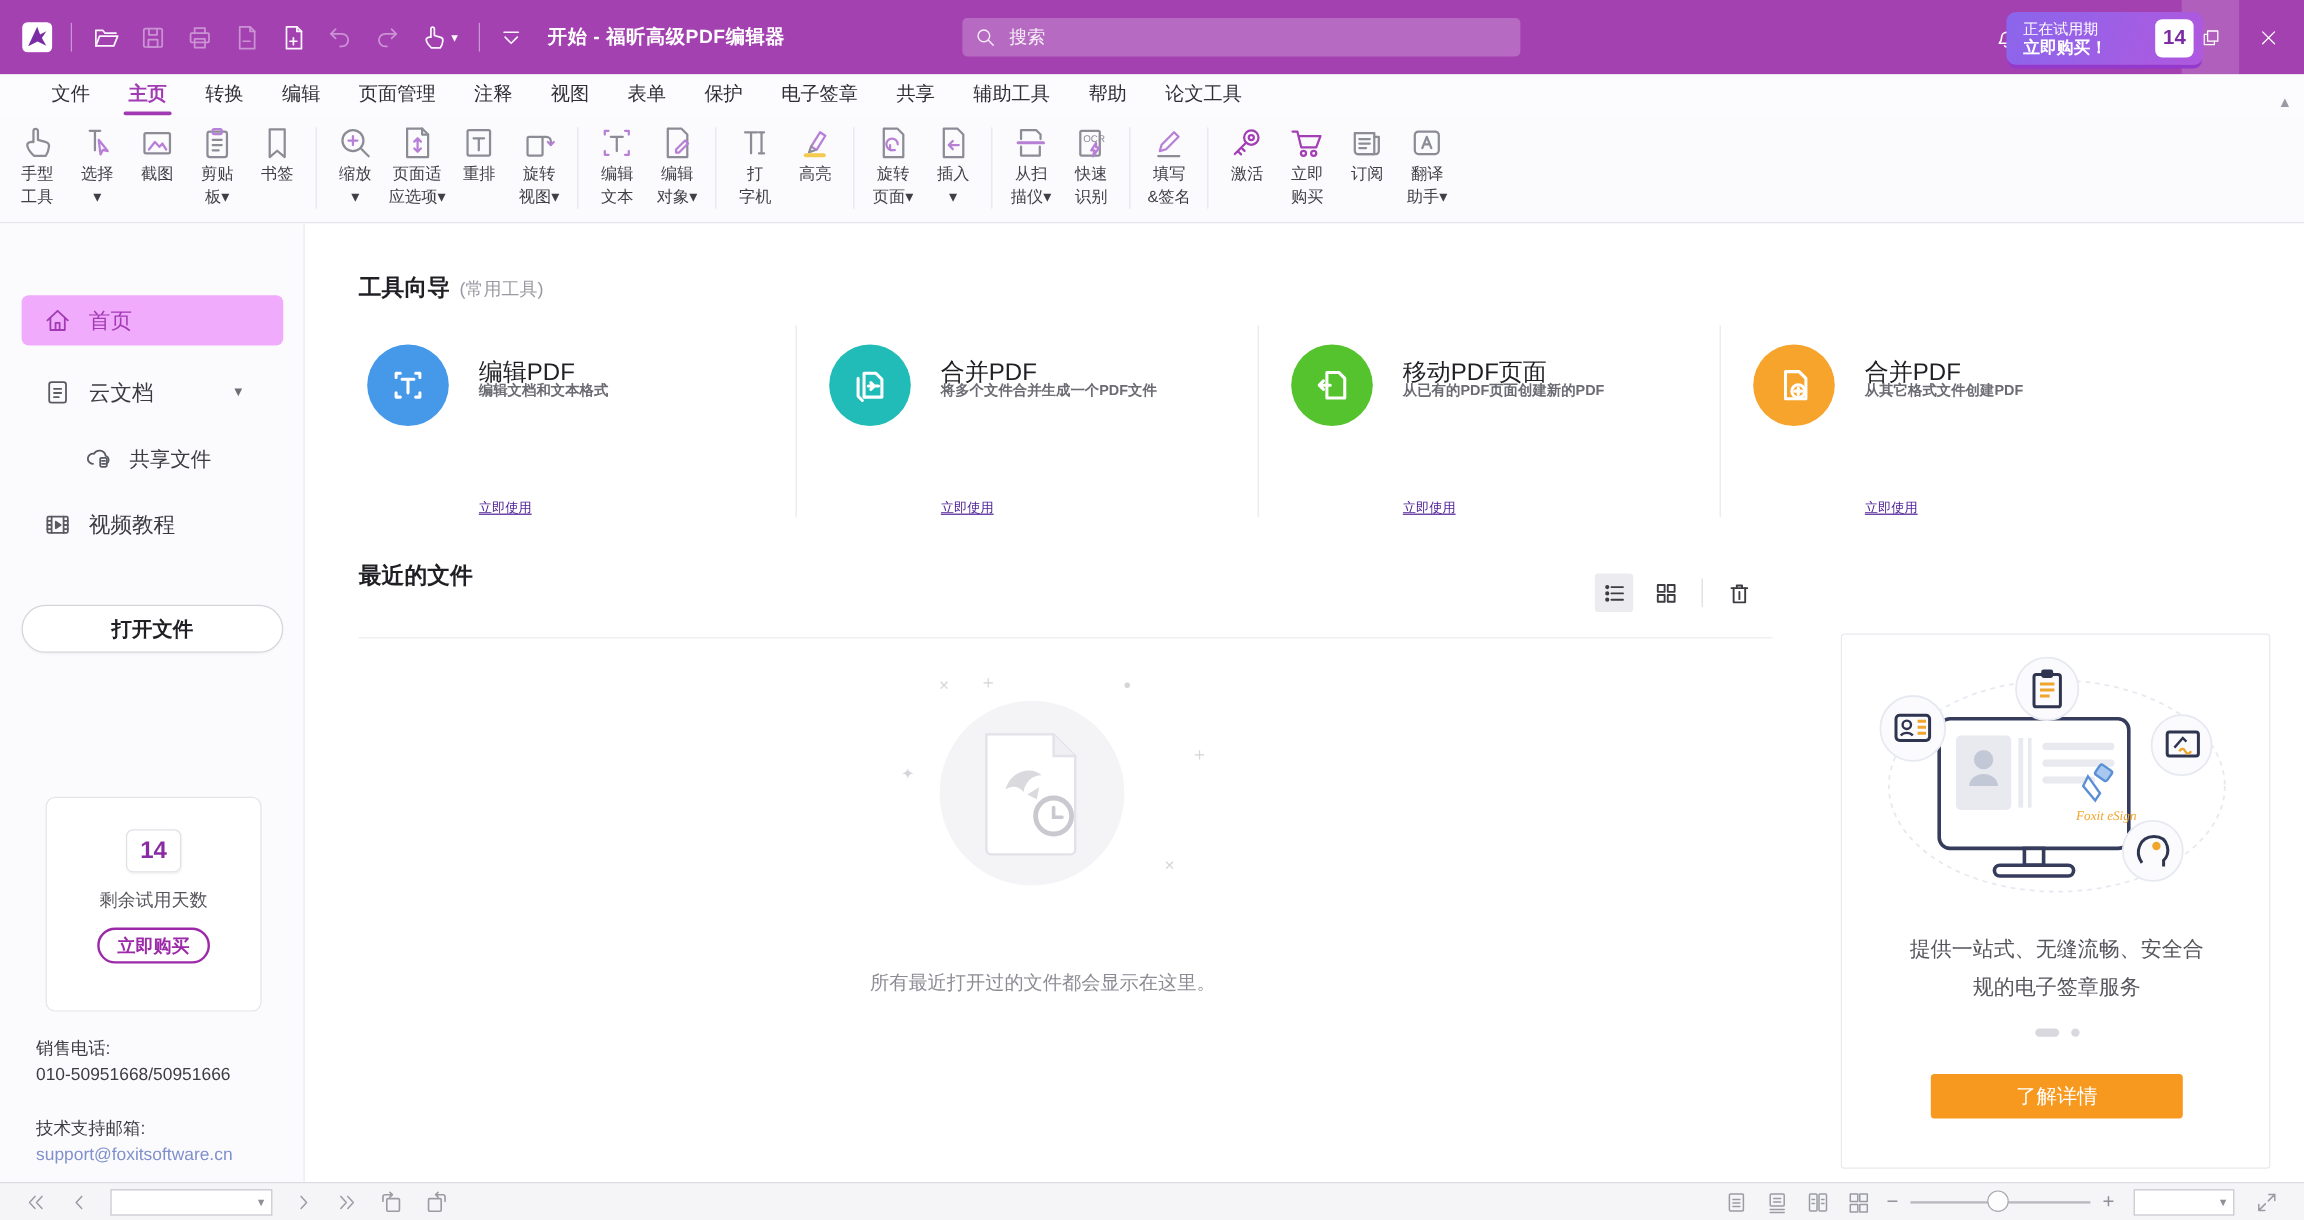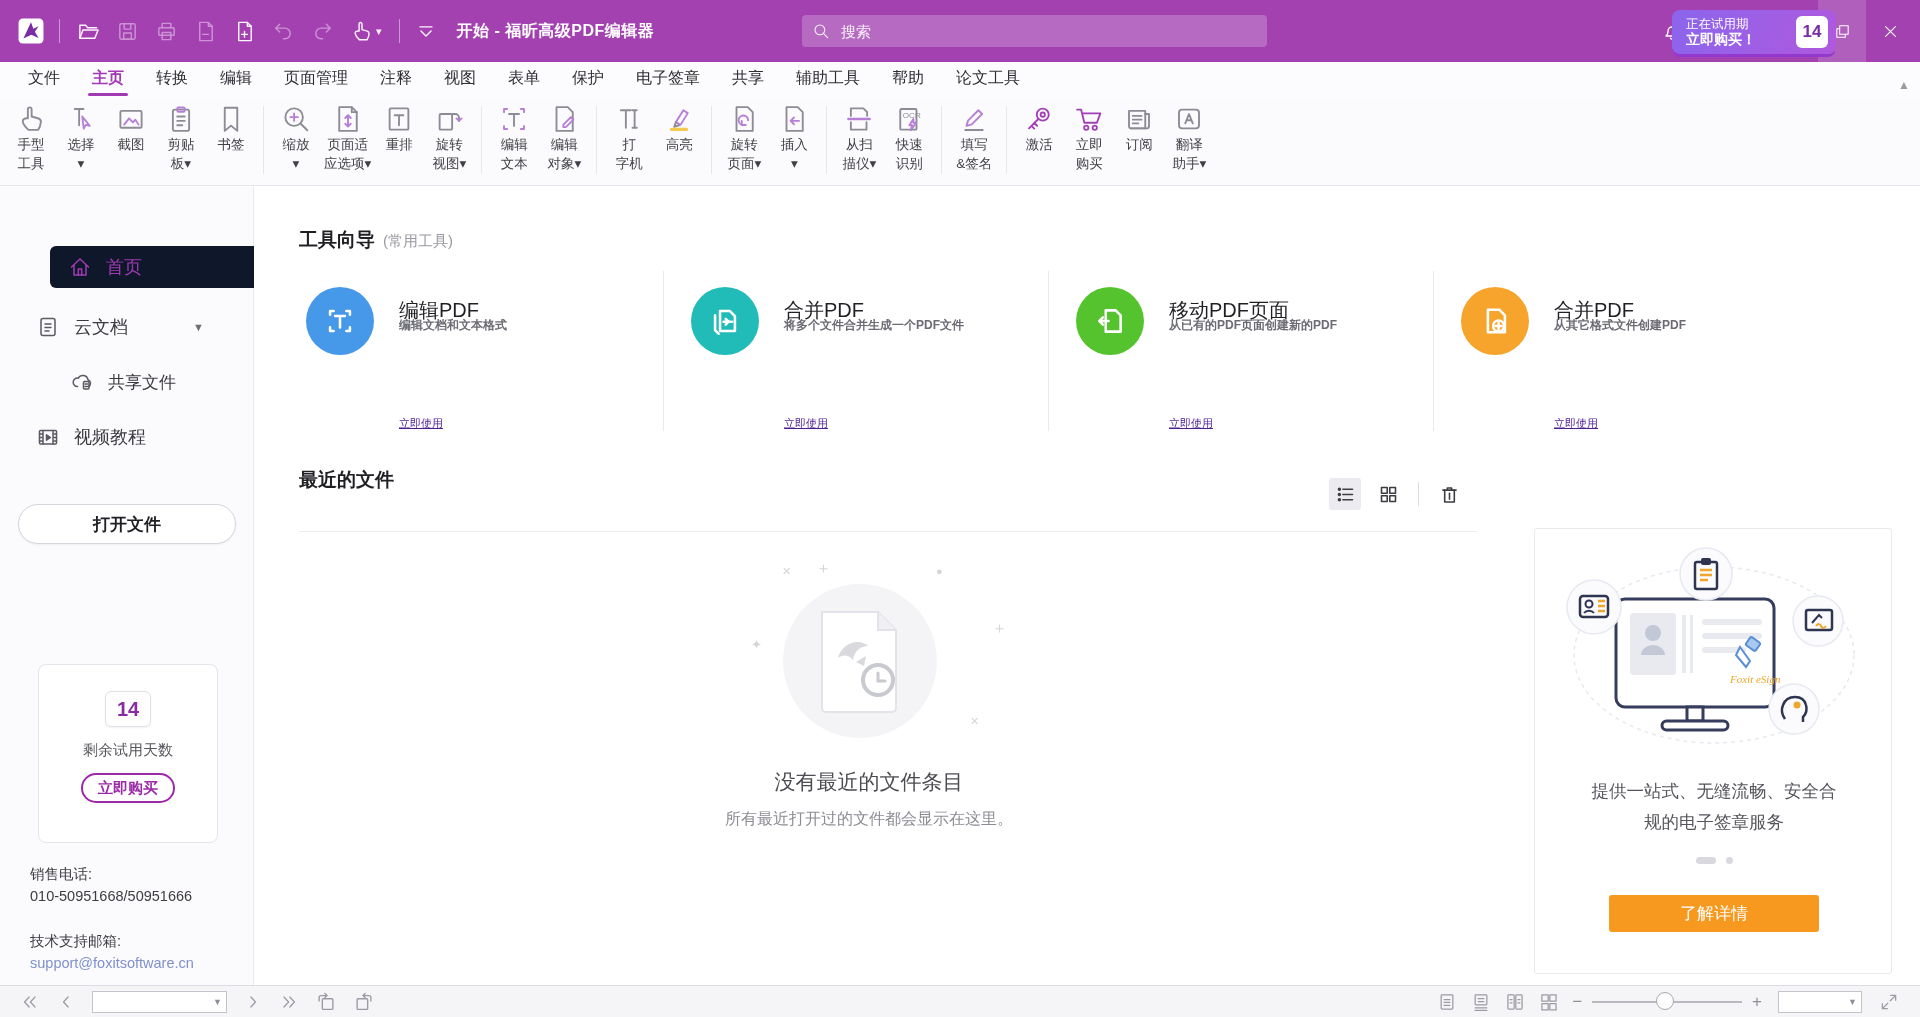--- a/index.html
+++ b/index.html
@@ -36,21 +36,21 @@
   .avatar i{position:absolute;left:6px;top:3px;width:14px;height:11px;border-radius:50%;background:#4a3038;}
   .avatar b{position:absolute;left:4px;top:14px;width:18px;height:12px;border-radius:6px 6px 0 0;background:#bcd0e8;}
   .tb-vsep{width:1px;height:20px;background:rgba(255,255,255,.6);margin:0 12px;}
   .win-btn{width:48px;height:62px;display:flex;align-items:center;justify-content:center;color:#fff;}
   .win-btn .icon{width:17px;height:17px;}
   .win-btn.restore{background:rgba(255,255,255,.16);}
   .win-btn.close{margin-right:6px;}
 
   
   .menubar{position:absolute;left:0;top:62px;width:1920px;height:36px;background:#fcfcfe;
-           display:flex;align-items:flex-end;padding-left:12px;}
+           display:flex;align-items:flex-end;padding-left:27px;}
   .menu-item{font-size:16px;color:#2e2e35;padding:0 16px 9px;cursor:default;position:relative;}
   .menu-item.active{color:#a23bb3;font-weight:bold;}
   .menu-item.active::after{content:"";position:absolute;left:12px;right:12px;bottom:2px;height:3px;
                            background:#a23bb3;border-radius:2px;}
 
   
   .ribbon{position:absolute;left:0;top:98px;width:1920px;height:88px;background:#fbfbfd;
           border-bottom:1px solid #e6e6ec;display:flex;align-items:flex-start;padding:6px 0 0 6px;}
   .rgroup{display:flex;align-items:flex-start;}
   .rsep{width:1px;height:68px;background:#e6e6ec;margin:2px 7px 0;}
@@ -67,21 +67,21 @@
   .trial-badge .l2{font-size:14px;font-weight:bold;}
   .trial-badge .days{width:32px;height:32px;background:#fff;border-radius:6px;color:#7b2ba3;
                      font-weight:bold;font-size:17px;display:flex;align-items:center;justify-content:center;}
 
   
   .sidebar{position:absolute;left:0;top:187px;width:254px;height:798px;background:#fbfbfd;
            border-right:1px solid #e8e8ee;}
   .side-item{position:absolute;left:18px;width:218px;height:42px;border-radius:6px;
              display:flex;align-items:center;font-size:18px;color:#3a3a41;padding-left:18px;}
   .side-item .icon{width:24px;height:24px;margin-right:14px;color:#5a5a63;}
-  .side-item.active{background:#0f172a;color:#a23bb3;margin-left:32px;}
+  .side-item.active{background:#f0abfc;color:#a23bb3;}
   .side-item.active .icon{color:#a23bb3;}
   .side-item.child{padding-left:52px;font-size:17px;}
   .side-caret{position:absolute;right:32px;font-size:11px;color:#6e6e77;}
   .open-btn{position:absolute;left:18px;top:317px;width:218px;height:40px;border-radius:20px;
             background:#fff;border:1px solid #d5d5dc;display:flex;align-items:center;justify-content:center;
             font-size:17px;font-weight:bold;color:#1f1f24;box-shadow:0 1px 2px rgba(0,0,0,.05);}
   .trial-card{position:absolute;left:38px;top:477px;width:180px;height:179px;border:1px solid #e4e4ea;
               border-radius:8px;background:#fff;text-align:center;}
   .trial-card .dbox{margin:26px auto 0;width:46px;height:36px;border:1px solid #e0e0e6;border-radius:6px;
                     box-shadow:0 1px 2px rgba(0,0,0,.06);display:flex;align-items:center;justify-content:center;
@@ -736,21 +736,20 @@
     <div class="empty-circle">
       <svg width="96" height="110" viewBox="0 0 96 110">
         <path d="M10 6 h56 l18 18 v78 a4 4 0 0 1 -4 4 H14 a4 4 0 0 1 -4 -4 z" fill="#fff" stroke="#e2e2e8" stroke-width="2"></path>
         <path d="M66 6 v18 h18" fill="#f0f0f4" stroke="#e2e2e8" stroke-width="2"></path>
         <path d="M26 52 C30 36 48 32 56 40 C48 40 42 46 41 54 C36 48 30 49 26 52 Z" fill="#d9d9de"></path>
         <path d="M44 56 l10 -6 -2 10 z" fill="#d9d9de"></path>
         <circle cx="66" cy="74" r="15" fill="#fff" stroke="#c9c9d0" stroke-width="4"></circle>
         <path d="M66 67 v8 h7" fill="none" stroke="#c9c9d0" stroke-width="3" stroke-linecap="round"></path>
       </svg>
     </div>
-    <div class="empty-title">没有最近的文件条目</div>
     <div class="empty-desc">所有最近打开过的文件都会显示在这里。</div>
 
     <div class="esign">
       <svg class="illus" viewBox="0 0 320 220">
         <ellipse cx="160" cy="108" rx="140" ry="88" fill="none" stroke="#e6e9f0" stroke-width="1.5" stroke-dasharray="4 4"></ellipse>
         <rect x="62" y="52" width="158" height="108" rx="9" fill="#fff" stroke="#363c5c" stroke-width="3"></rect>
         <rect x="133" y="160" width="16" height="14" fill="#fff" stroke="#363c5c" stroke-width="3"></rect>
         <rect x="108" y="174" width="66" height="9" rx="4.5" fill="#fff" stroke="#363c5c" stroke-width="3"></rect>
         <rect x="76" y="66" width="46" height="62" rx="4" fill="#e8eaf0"></rect>
         <circle cx="99" cy="86" r="8" fill="#c3c8d6"></circle>

